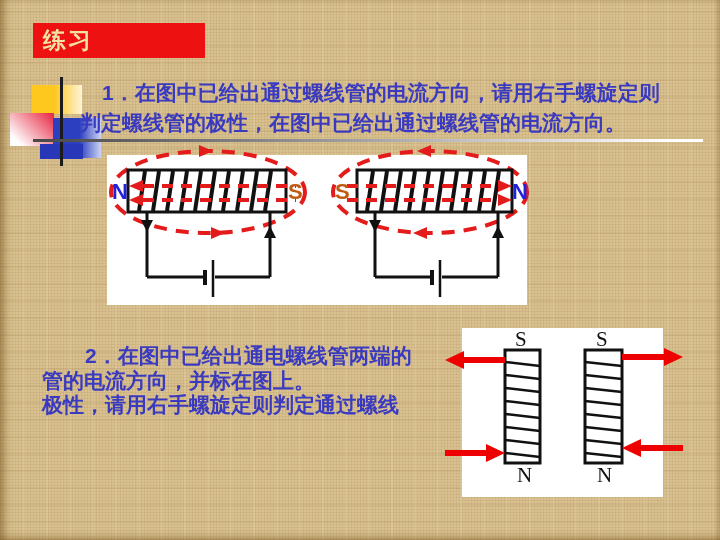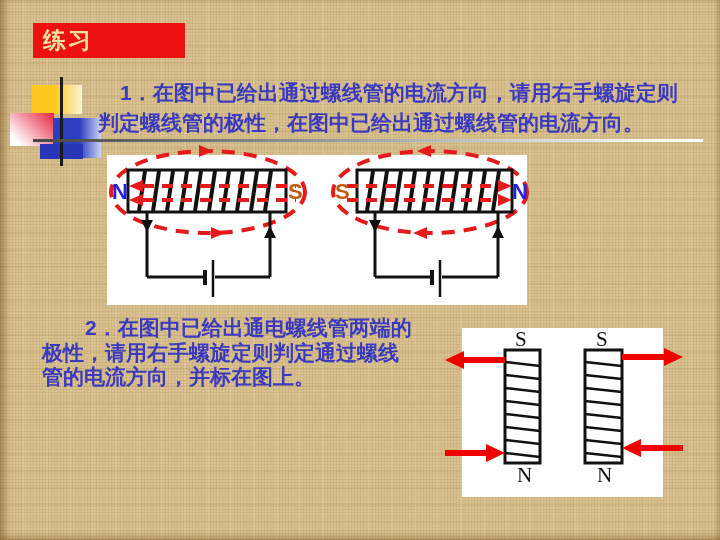--- a/index.html
+++ b/index.html
@@ -15,41 +15,41 @@
   }
   .slide::after{
     content:""; position:absolute; inset:0; pointer-events:none;
     box-shadow: inset 10px 0 7px -6px rgba(110,75,20,.55),
                 inset -7px 0 5px -4px rgba(110,75,20,.30),
                 inset 0 -9px 7px -6px rgba(110,75,20,.40),
                 inset 0 5px 4px -4px rgba(110,75,20,.20);
   }
   
   .title-box{
-    position:absolute; left:33px; top:23px; width:152px; height:35px;
+    position:absolute; left:33px; top:23px; width:172px; height:35px;
     background:#ee1111; color:#f2e2a4; font-size:23px; font-weight:bold;
     line-height:35px; padding-left:10px; box-sizing:border-box; letter-spacing:2px;
   }
   
   .sq{position:absolute;}
   .sq-yellow{left:32px; top:85px; width:50px; height:29px;
     background:linear-gradient(to right,#ffc81e 45%,#fdf3d8);}
   .sq-pink{left:10px; top:113px; width:44px; height:33px;
     background:linear-gradient(225deg,#e8304a 5%,#ffffff 85%);}
   .sq-blue{left:53px; top:118px; width:48px; height:40px;
     background:linear-gradient(to right,#2b3fc0 55%,#ccd3f2);}
   .sq-blue-bar{left:40px; top:144px; width:43px; height:15px; background:#2737b8;}
   .vline{position:absolute; left:60px; top:77px; width:3px; height:89px; background:#1b1b1b;}
   .divider{position:absolute; left:33px; top:139px; width:670px; height:3px;
     background:linear-gradient(to right,#474747,#9a9a9a 45%,#ffffff 95%);}
   
   .ptext{position:absolute; color:#3a3ac0; font-weight:bold; font-size:21px; line-height:30px;}
   .ptext .indent1{padding-left:22px;}
-  #problem1{left:98px; top:78px; width:620px;}
-  #problem2{left:42px; top:316px; width:390px; line-height:24.5px;}
+  #problem1{left:80px; top:78px; width:620px;}
+  #problem2{left:42px; top:344px; width:390px; line-height:24.5px;}
   #problem2 .indent2{padding-left:43px;}
   .panel-svg{position:absolute;}
   text{user-select:none;}
 </style>
 </head>
 <body>
 
 <div class="slide">
 
   <div class="title-box">练习</div>
@@ -139,22 +139,22 @@
       </g>
       <polygon points="412,42 398,36 398,48" fill="#e31b1b"></polygon>
       <polygon points="412,56 398,50 398,62" fill="#e31b1b"></polygon>
       <text x="235" y="55" font-size="22" font-weight="bold" fill="#c05a11">S</text>
       <text x="412" y="55" font-size="22" font-weight="bold" fill="#2222dd">N</text>
     </g>
   </svg>
 
   <div class="ptext" id="problem2">
     <div class="indent2">2．在图中已给出通电螺线管两端的</div>
+    <div>管的电流方向，并标在图上。</div>
     <div>极性，请用右手螺旋定则判定通过螺线</div>
-    <div>管的电流方向，并标在图上。</div>
   </div>
 
   <svg class="panel-svg" style="left:438px; top:322px;" width="255" height="185" viewBox="0 0 255 185">
     <rect x="24" y="6" width="201" height="169" fill="#ffffff"></rect>
 
     <g>
       <rect x="67" y="28" width="35" height="113" fill="#fff" stroke="#111" stroke-width="3"></rect>
       <g stroke="#111" stroke-width="2.5">
         <line x1="67" y1="40" x2="102" y2="44"></line>
           <line x1="67" y1="53" x2="102" y2="57"></line>

